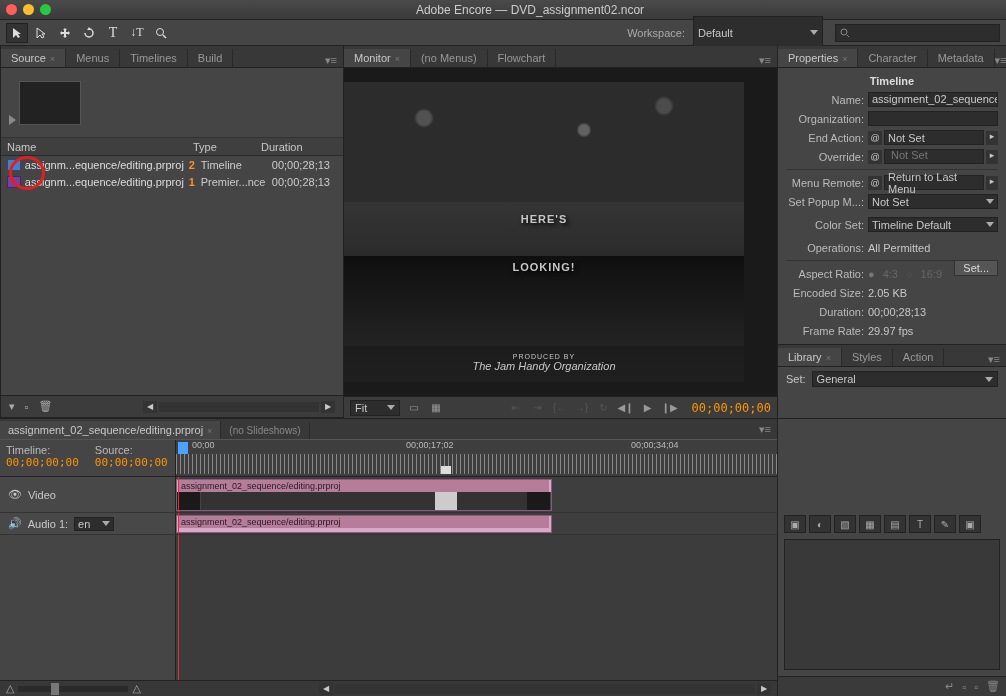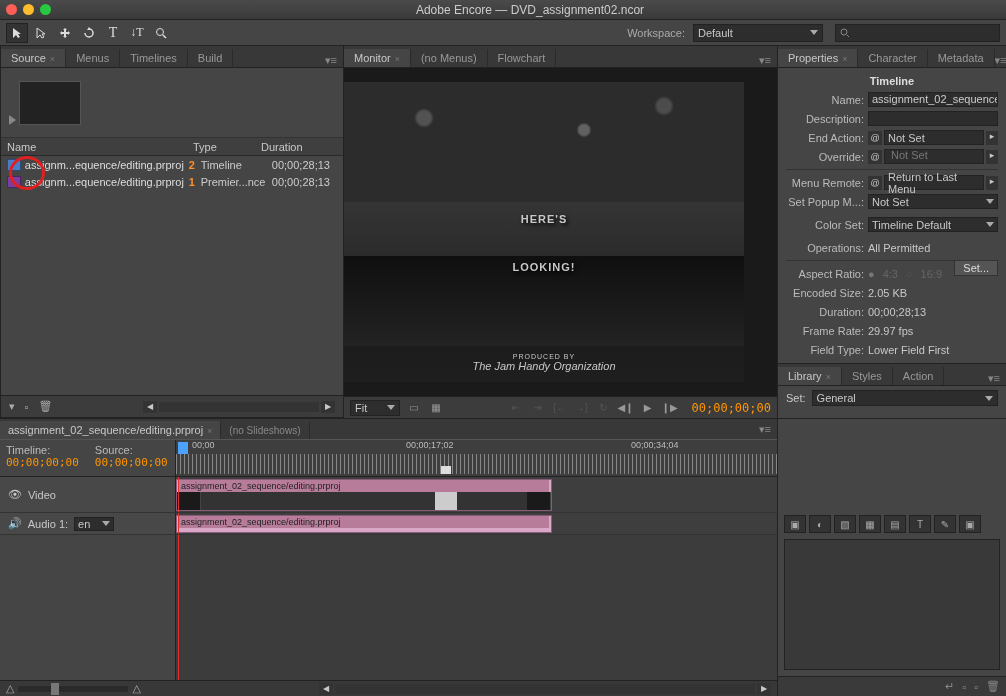--- a/index.html
+++ b/index.html
@@ -7,21 +7,21 @@
 .titlebar { height: 20px; background: linear-gradient(#4a4a4a,#3a3a3a); display: flex; align-items: center; padding: 0 6px; gap: 9px; border-bottom: 1px solid #222; }
 .traffic { display: flex; gap: 6px; }
 .traffic span { width: 11px; height: 11px; border-radius: 50%; display: block; }
 .tl-close { background: #ff5f57; } .tl-min { background: #ffbd2e; } .tl-max { background: #28c940; }
 .title { flex: 1; text-align: center; color: #ccc; font-size: 12px; }
 .toolbar { height: 26px; background: #454545; border-bottom: 1px solid #222; display: flex; align-items: center; padding: 0 6px; gap: 2px; }
 .tool-btn { width: 22px; height: 20px; display: flex; align-items: center; justify-content: center; color: #ddd; border: 1px solid transparent; }
 .tool-btn.active { background: #333; border-color: #222; }
 .toolbar-spacer { flex: 1; }
 .ws-label { color: #aaa; margin-right: 6px; }
-.ws-select { background: #2d2d2d; border: 1px solid #222; height: 18px; width: 130px; padding: 0 4px; color: #ccc; display: flex; align-items: center; justify-content: space-between; }
+.ws-select { background: #2d2d2d; border: 1px solid #222; height: 18px; width: 130px; padding: 16px 4px; color: #ccc; display: flex; align-items: center; justify-content: space-between; }
 .search { background: #2d2d2d; border: 1px solid #222; height: 18px; width: 165px; margin-left: 10px; display: flex; align-items: center; padding: 0 4px; gap: 4px; }
 .main { display: flex; height: 372px; }
 .left-panel { width: 344px; border: 1px solid #222; border-top: none; display: flex; flex-direction: column; background: #454545; }
 .panel-tabs { height: 22px; background: #383838; display: flex; align-items: flex-end; border-bottom: 1px solid #222; }
 .ptab { padding: 3px 10px; color: #999; border-right: 1px solid #2a2a2a; position: relative; }
 .ptab.active { background: #454545; color: #ddd; }
 .ptab .x { margin-left: 4px; color: #777; font-size: 9px; }
 .tabs-right { margin-left: auto; padding-right: 6px; color: #888; }
 .project-thumb { height: 70px; display: flex; align-items: center; padding: 6px 8px; gap: 6px; border-bottom: 1px solid #333; }
 .thumb { width: 62px; height: 44px; background: #222; border: 1px solid #555; }
@@ -274,21 +274,21 @@
       <div class="ptab">Metadata</div>
       <div class="tabs-right">▾≡</div>
     </div>
     <div class="prop-body">
       <div class="prop-title">Timeline</div>
       <div class="prop-row">
           <span class="lbl">Name:</span>
           <div class="prop-input">assignment_02_sequence/ed</div>
         </div>
       <div class="prop-row">
-          <span class="lbl">Description:</span>
+          <span class="lbl">Organization:</span>
           <div class="prop-input"></div>
         </div>
       <div class="prop-row">
           <span class="lbl">End Action:</span>
         <div class="prop-drop" style="flex:1">
           <span class="link-icon">@</span>
           <div class="dd">
               <span>Not Set</span>
             </div>
           <span class="go">▸</span>
@@ -352,24 +352,20 @@
           <span class="lbl">Encoded Size:</span>
           <span>2.05 KB</span>
         </div>
       <div class="prop-row">
           <span class="lbl">Duration:</span>
           <span>00;00;28;13</span>
         </div>
       <div class="prop-row">
           <span class="lbl">Frame Rate:</span>
           <span>29.97 fps</span>
-        </div>
-      <div class="prop-row">
-          <span class="lbl">Field Type:</span>
-          <span>Lower Field First</span>
         </div>
     </div>
     <div class="lib-panel">
       <div class="panel-tabs">
         <div class="ptab active"><span>Library</span><span class="x">×</span></div>
         <div class="ptab">Styles</div>
         <div class="ptab">Action</div>
         <div class="tabs-right">▾≡</div>
       </div>
       <div class="lib-row">

